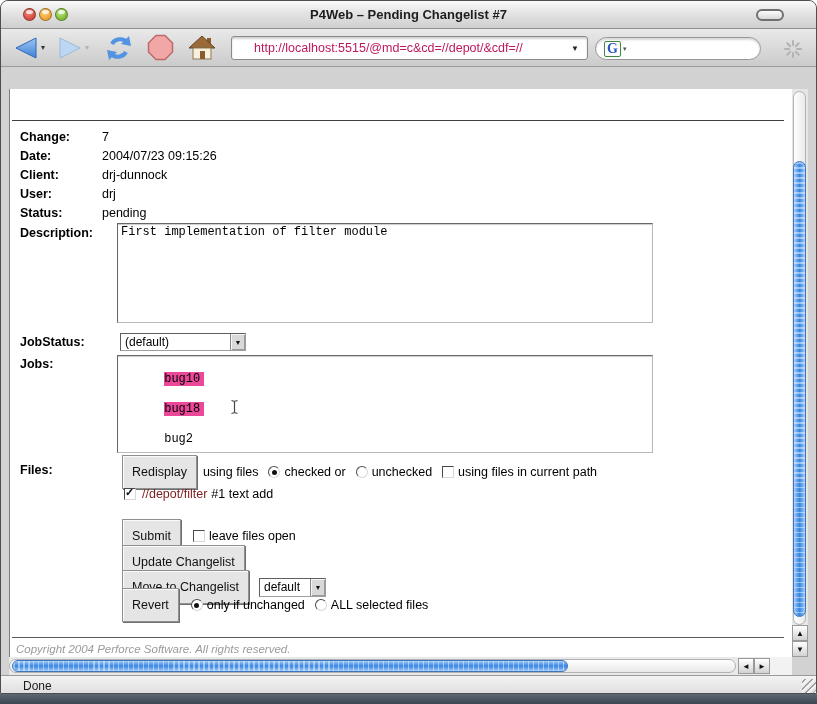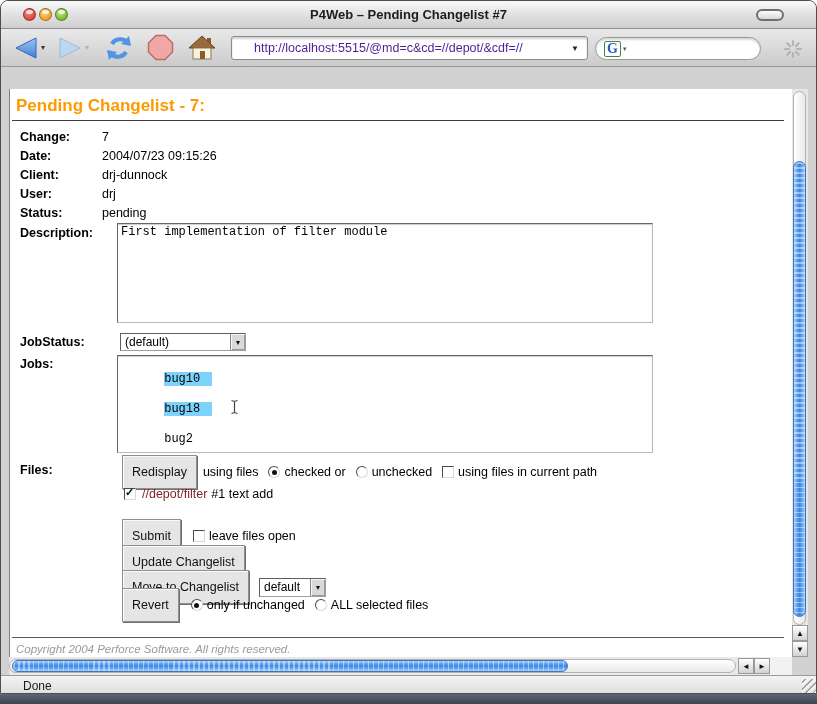--- a/index.html
+++ b/index.html
@@ -31,21 +31,21 @@
   
   .toolbar { position:absolute; left:0; top:28px; width:100%; height:38px;
       background:linear-gradient(180deg,#e9e9e9,#cbcbcb); border-bottom:1px solid #9b9b9b;
       display:flex; align-items:center; }
   .navico { display:inline-flex; align-items:center; justify-content:center; }
   .dd-small { font-size:8px; color:#333; margin-left:2px; }
   .dd-small.dis { color:#aab4c0; }
   .urlfield { position:absolute; left:230px; top:7px; width:357px; height:24px; background:#ffffff;
       border:1px solid #8a8a8a; border-radius:3px; box-shadow:inset 0 2px 2px rgba(0,0,0,.18);
       display:flex; align-items:center; }
-  .urltext { margin-left:22px; font-size:12.5px; color:#4c1d95; white-space:nowrap; overflow:hidden; flex:1; }
+  .urltext { margin-left:22px; font-size:12.5px; color:#be185d; white-space:nowrap; overflow:hidden; flex:1; }
   .url-dd { font-size:8px; color:#222; margin:0 8px 0 4px; }
   .searchfield { position:absolute; left:594px; top:8px; width:166px; height:23px; background:#fff;
       border:1px solid #979797; border-radius:12px; box-shadow:inset 0 2px 2px rgba(0,0,0,.15);
       display:flex; align-items:center; padding-left:8px; }
   .glogo { font-family:"Liberation Serif", serif; font-weight:bold; font-size:14px; color:#2a56c6;
       border:1px solid #3f8a3f; border-radius:2px; padding:0 2px; line-height:14px; background:#fff; }
   .search-dd { font-size:7px; color:#555; margin-left:2px; }
 
   
   .bmbar { position:absolute; left:0; top:66px; width:100%; height:22px; background:#ececec;
@@ -58,21 +58,21 @@
       border-left:1px solid #7f7f7f; overflow:hidden; }
   .pgheading { position:absolute; left:6px; top:7px; font-size:17px; font-weight:bold; letter-spacing:0;
       color:#FF9900; }
   .headrule { position:absolute; left:2px; top:31px; width:772px; height:0; border-top:1px solid #3f3f3f; }
   .flabel { position:absolute; left:10px; font-weight:bold; font-size:12.5px; color:#000; white-space:nowrap; }
   .fvalue { position:absolute; left:92px; font-size:12.5px; color:#000; white-space:nowrap; }
 
   .ta { position:absolute; background:#fff; border:1px solid; border-color:#676767 #b9b9b9 #b9b9b9 #676767;
       box-shadow:inset 0 1px 1px rgba(0,0,0,.2); font-family:"Liberation Mono", monospace;
       font-size:12px; line-height:15px; padding:1px 3px; white-space:pre; color:#000; }
-  .selhl { background:#7dd3fc; padding-right:12px; }
+  .selhl { background:#ec4899; padding-right:4px; }
 
   .sel { position:absolute; display:flex; align-items:center; background:#fff;
       border:1px solid; border-color:#5f5f5f #9f9f9f #9f9f9f #5f5f5f; }
   .sel .val { flex:1; padding:0 4px; font-size:12px; white-space:nowrap; }
   .sel .arrowbtn { width:15px; align-self:stretch; background:#d9d9d9; border-left:1px solid #8a8a8a;
       box-shadow:inset 1px 1px 0 #f5f5f5, inset -1px -1px 0 #9a9a9a;
       display:flex; align-items:center; justify-content:center; font-size:7px; color:#111; }
 
   .btn { height:21px; padding:16px 9px; background:#e5e5e5; border:1px solid #8f8f8f;
       box-shadow:1px 1px 0 #6f6f6f, inset 1px 1px 0 #fafafa;
@@ -207,21 +207,20 @@
             <line x1="11.8" y1="11.8" x2="14.7" y2="14.7"></line>
           <line x1="14.7" y1="3.3" x2="11.8" y2="6.2"></line>
             <line x1="6.2" y1="11.8" x2="3.3" y2="14.7"></line>
         </g>
       </svg>
     </span>
   </div>
 
 
   <div class="content">
-    <div class="pgheading">Pending Changelist - 7:</div>
     <div class="headrule"></div>
 
     <div class="flabel" style="top:41px">Change:</div>
     <div class="fvalue" style="top:41px">7</div>
     <div class="flabel" style="top:60px">Date:</div>
     <div class="fvalue" style="top:60px">2004/07/23 09:15:26</div>
     <div class="flabel" style="top:79px">Client:</div>
     <div class="fvalue" style="top:79px">drj-dunnock</div>
     <div class="flabel" style="top:98px">User:</div>
     <div class="fvalue" style="top:98px">drj</div>

